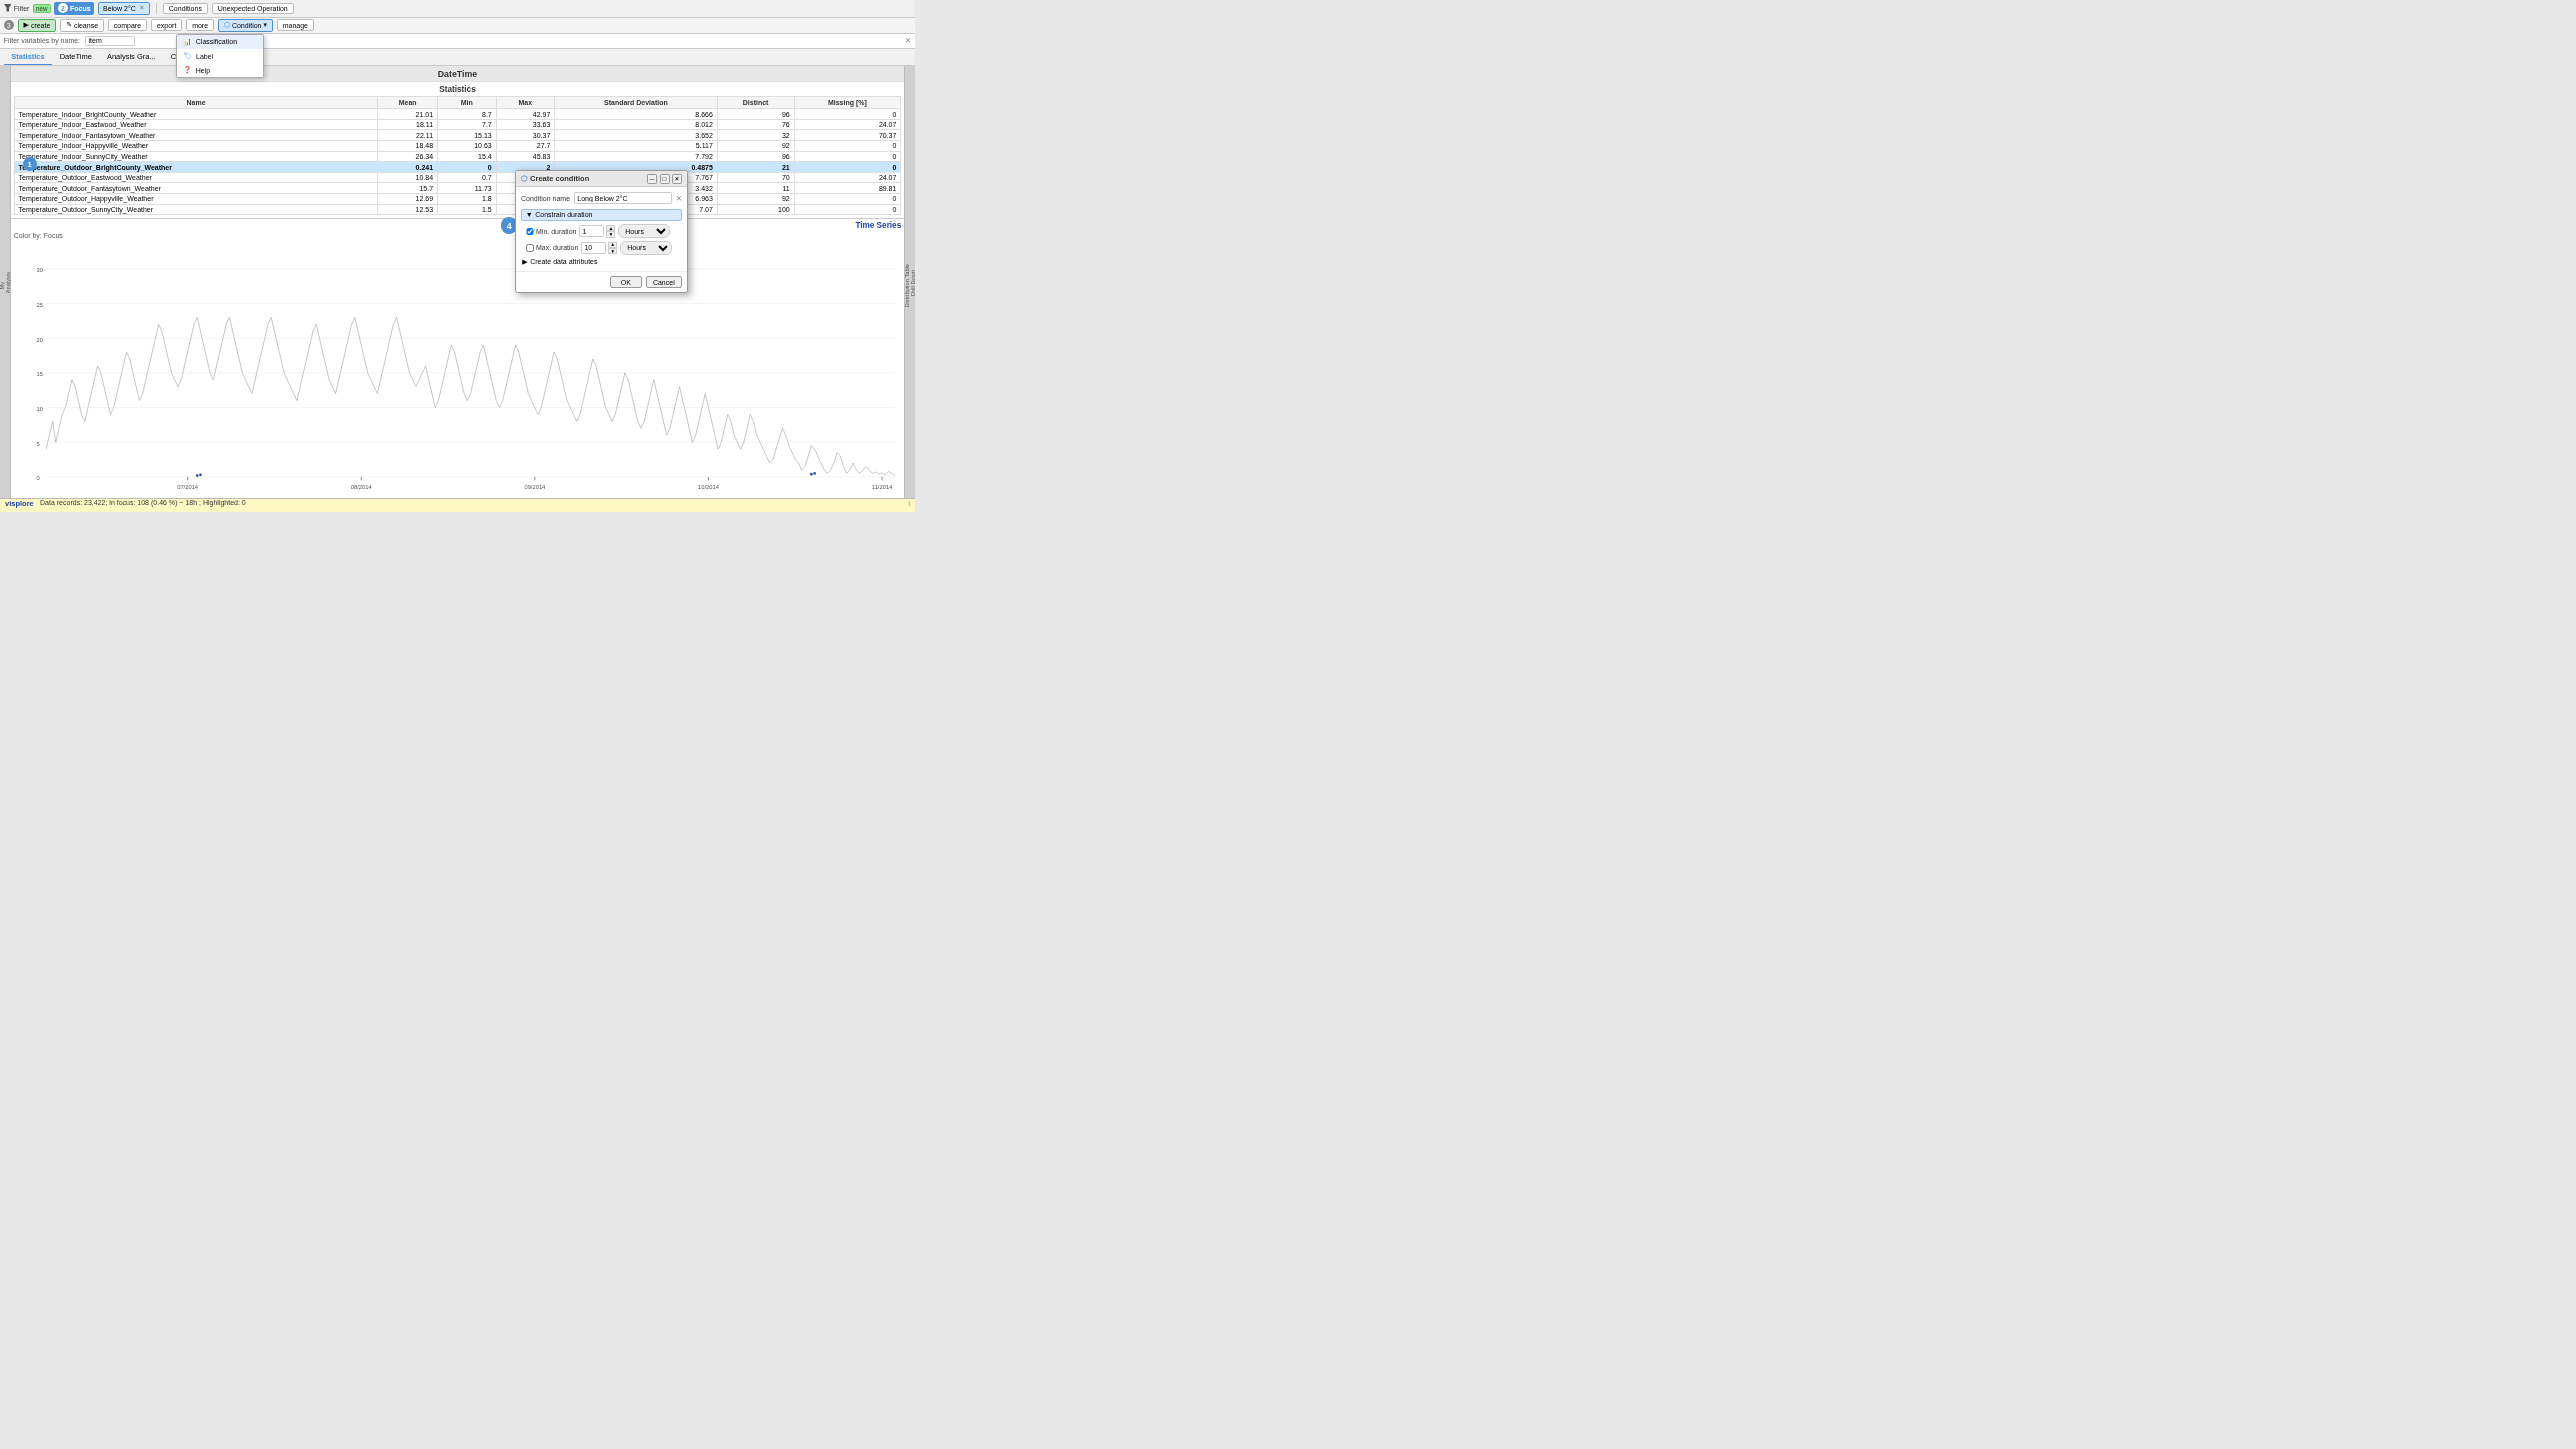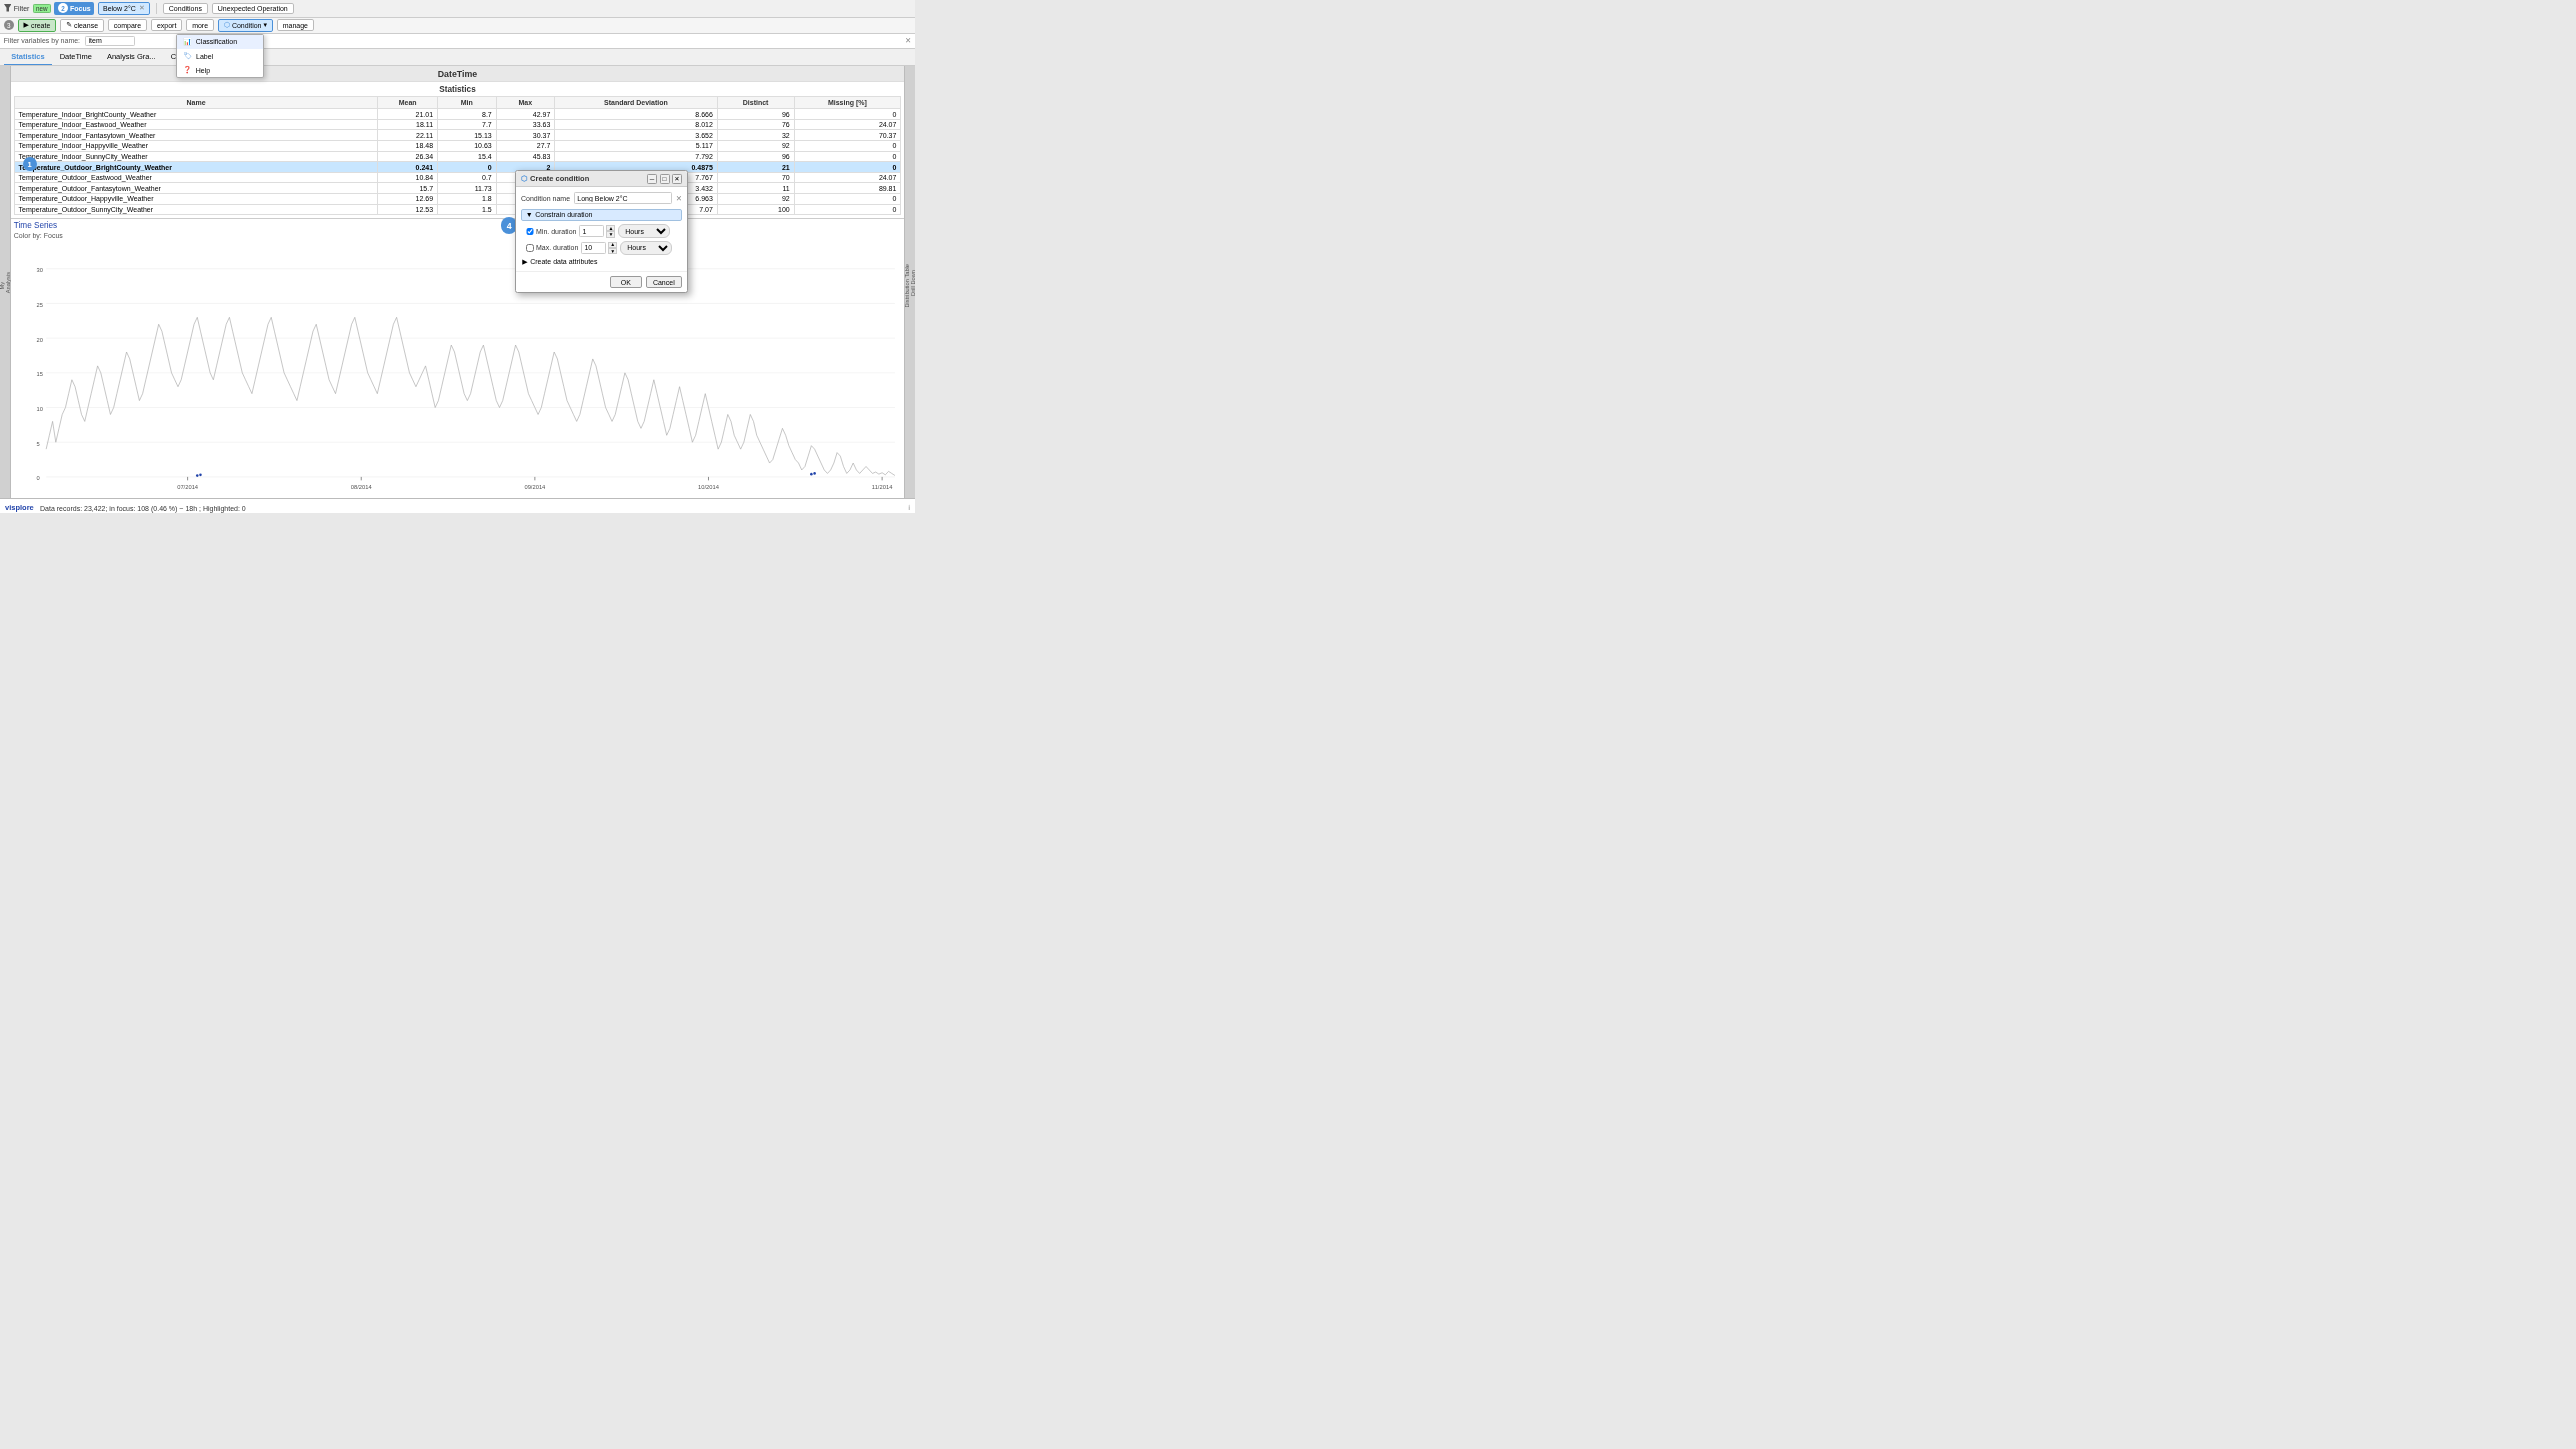--- a/index.html
+++ b/index.html
@@ -73,21 +73,21 @@
     
     .stats-table { width: 100%; border-collapse: collapse; font-size: 7px; }
     .stats-table th { background: #f5f5f5; border: 0.6px solid #ddd; padding: 1.9px 3.8px; text-align: center; font-weight: bold; color: #333; }
     .stats-table td { border: 0.6px solid #ddd; padding: 1.3px 3.8px; text-align: right; white-space: nowrap; }
     .stats-table td:first-child { text-align: left; }
     .stats-table tr.selected { background: #c8e6ff; }
     .stats-table tr.selected td { font-weight: bold; }
 
     
     .timeseries-panel { flex: 1; background: white; padding: 2.5px; overflow: hidden; position: relative; }
-    .timeseries-title { font-size: 8.2px; font-weight: normal; color: #2244aa; margin-bottom: 1.3px; }
+    .timeseries-title { font-size: 8.2px; font-weight: bold; color: #2244aa; margin-bottom: 1.3px; text-align: right; }
     .timeseries-subtitle { font-size: 7px; color: #555; margin-bottom: 2.5px; }
 
     
     .chart-area { position: relative; width: 100%; height: calc(100% - 25px); }
     .dialog {
       position: absolute; top: 104px; left: 515px; width: 173px; background: white;
       border: 0.6px solid #999; border-radius: 2.5px; box-shadow: 2.5px 2.5px 7.5px rgba(0,0,0,0.3);
       z-index: 600; pointer-events: all;
     }
     .dialog-header {
@@ -116,21 +116,21 @@
     .btn-cancel { background: #f0f0f0; border: 0.6px solid #999; border-radius: 1.9px; padding: 1.9px 6.3px; font-size: 7px; cursor: pointer; }
 
     
     .step4-badge {
       position: absolute; left: 501px; top: 151px; width: 16.3px; height: 16.3px;
       background: #4a90d9; color: white; border-radius: 50%; display: flex;
       align-items: center; justify-content: center; font-size: 8.8px; font-weight: bold; z-index: 400;
     }
 
     
-    .status-bar { display: flex; align-items: flex-end; background: #ffffff; border-top: 0.6px solid #bbb; padding: 13px 5px; height: 14px; font-size: 7px; color: #333; }
+    .status-bar { display: flex; align-items: flex-start; background: #fef9c3; border-top: 0.6px solid #bbb; padding: 0 5px; height: 14px; font-size: 7px; color: #333; }
     .status-logo { color: #2244aa; font-weight: bold; font-size: 7.5px; margin-right: 6.3px; }
 
     
     .chart-svg { width: 100%; height: 100%; }
 
     
     input[type="checkbox"] { width: 7.5px; height: 7.5px; }
 
     
     .left-step { position: absolute; left: 11.3px; display: flex; align-items: center; justify-content: center; width: 14px; height: 14px; background: #888; color: white; border-radius: 50%; font-size: 7.5px; font-weight: bold; }

